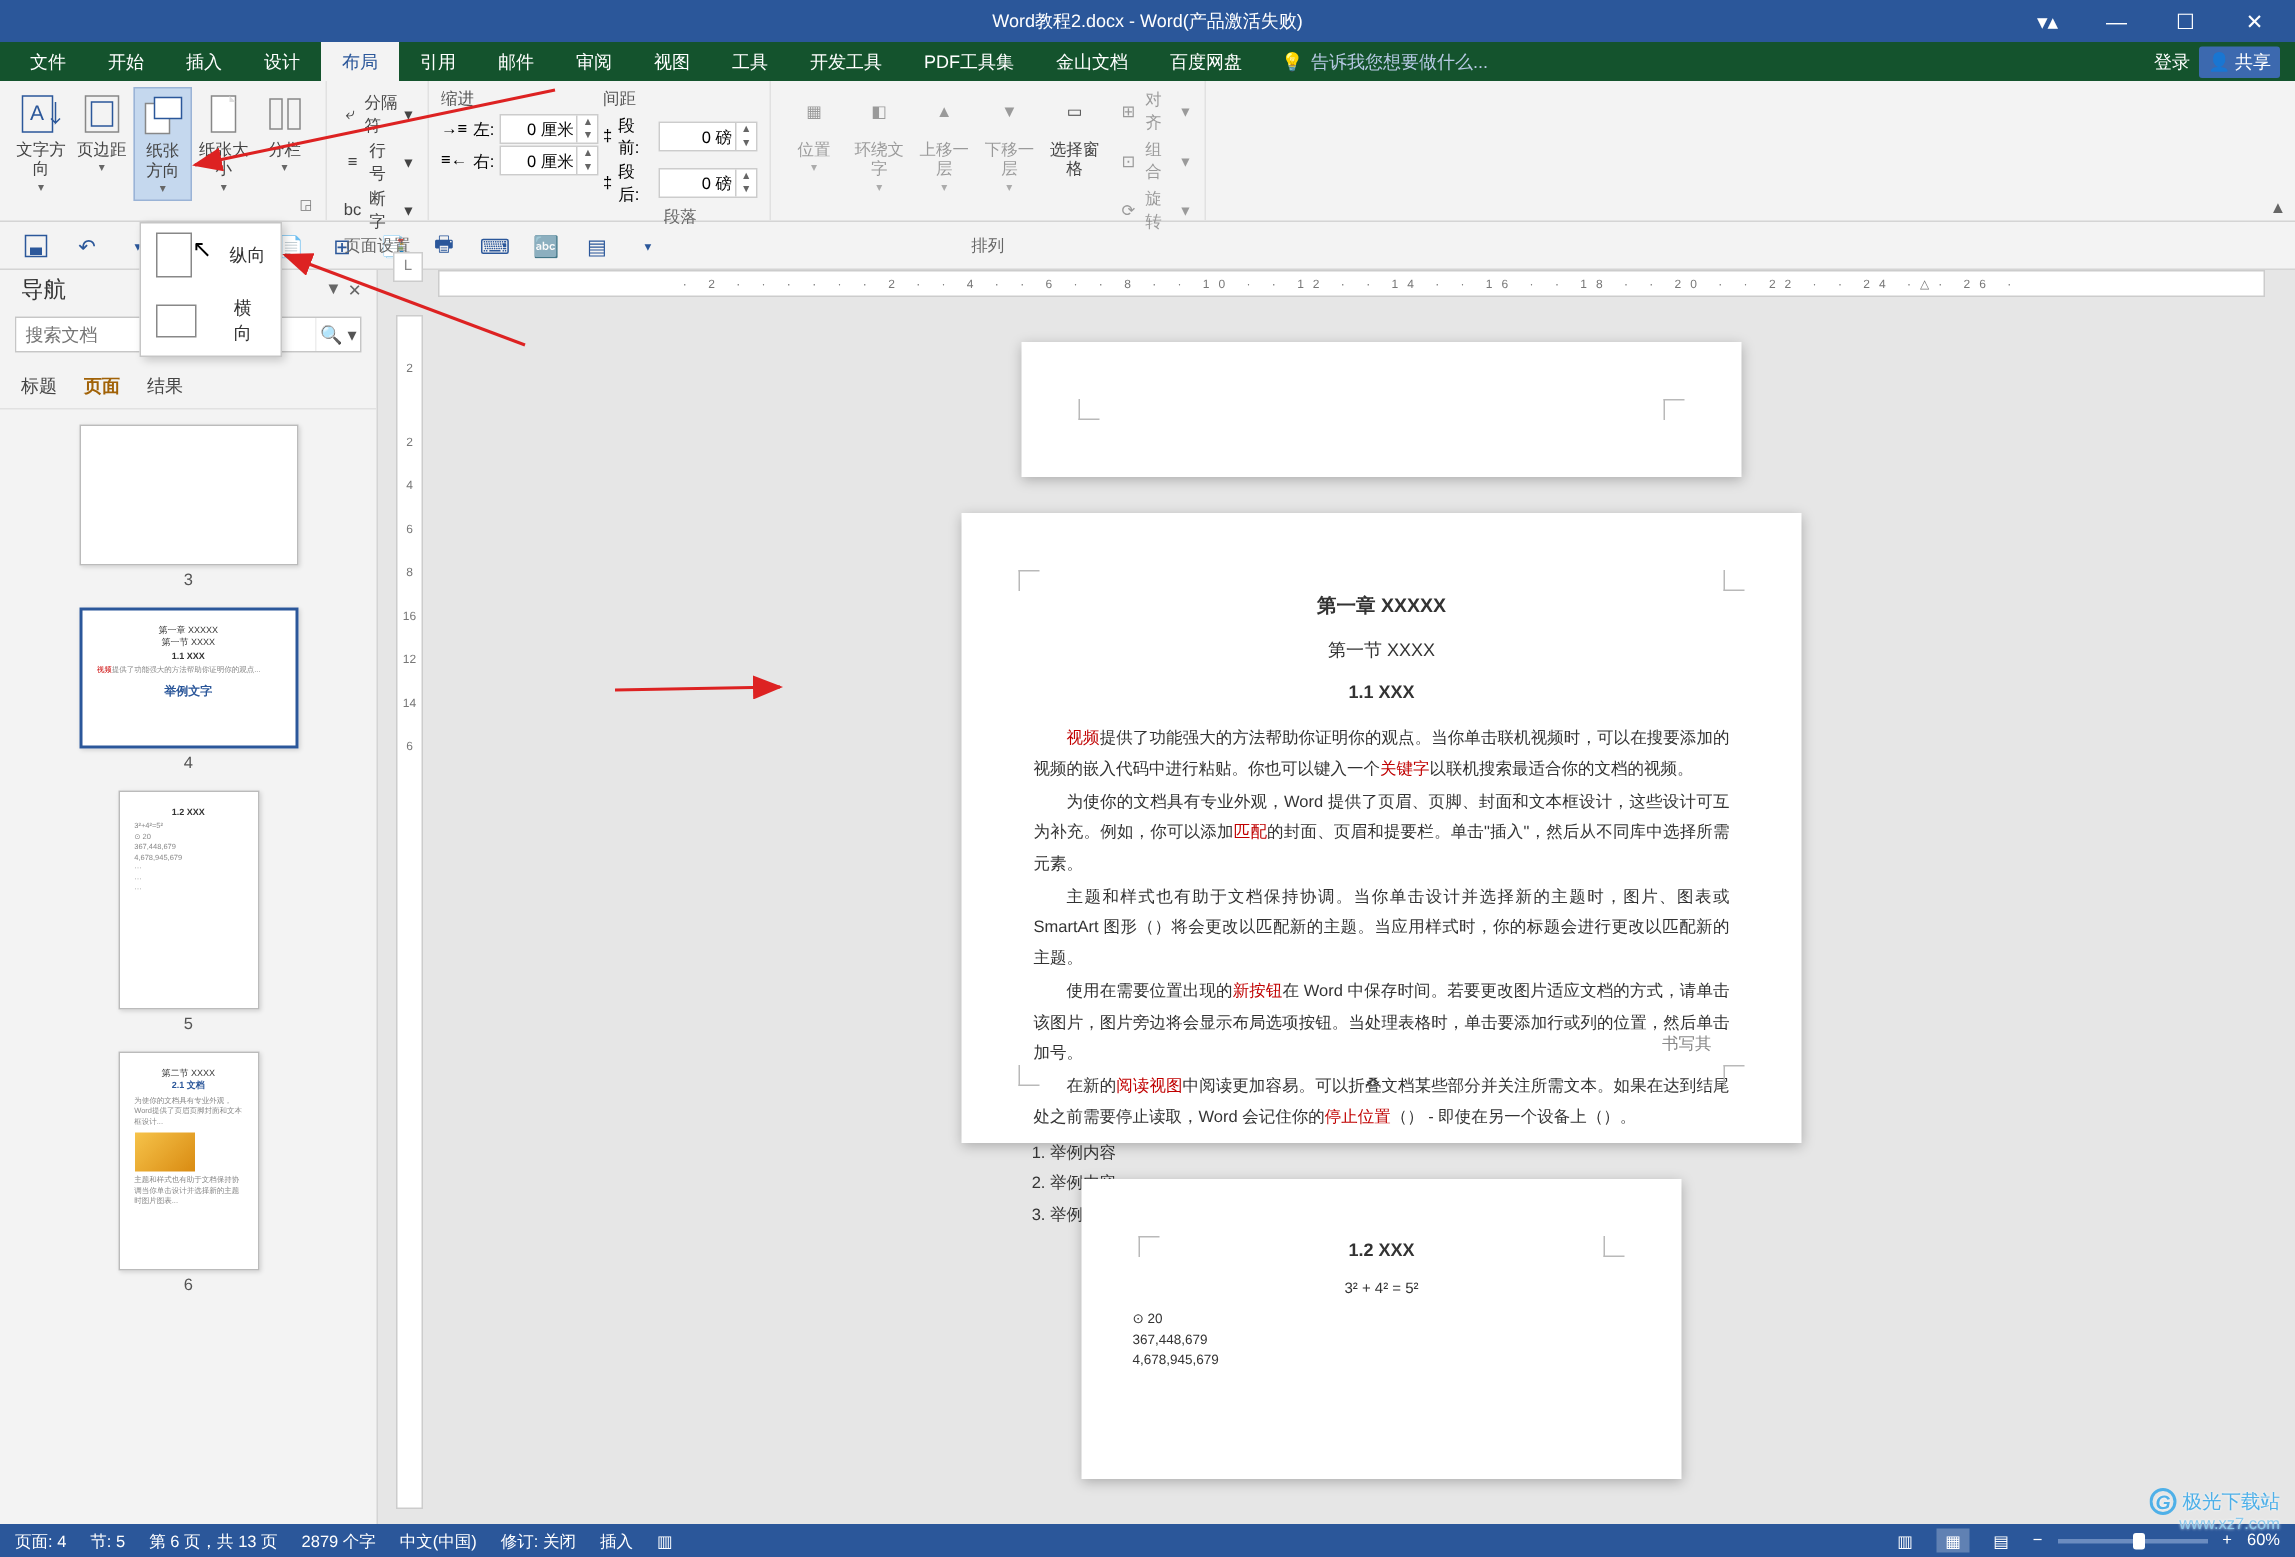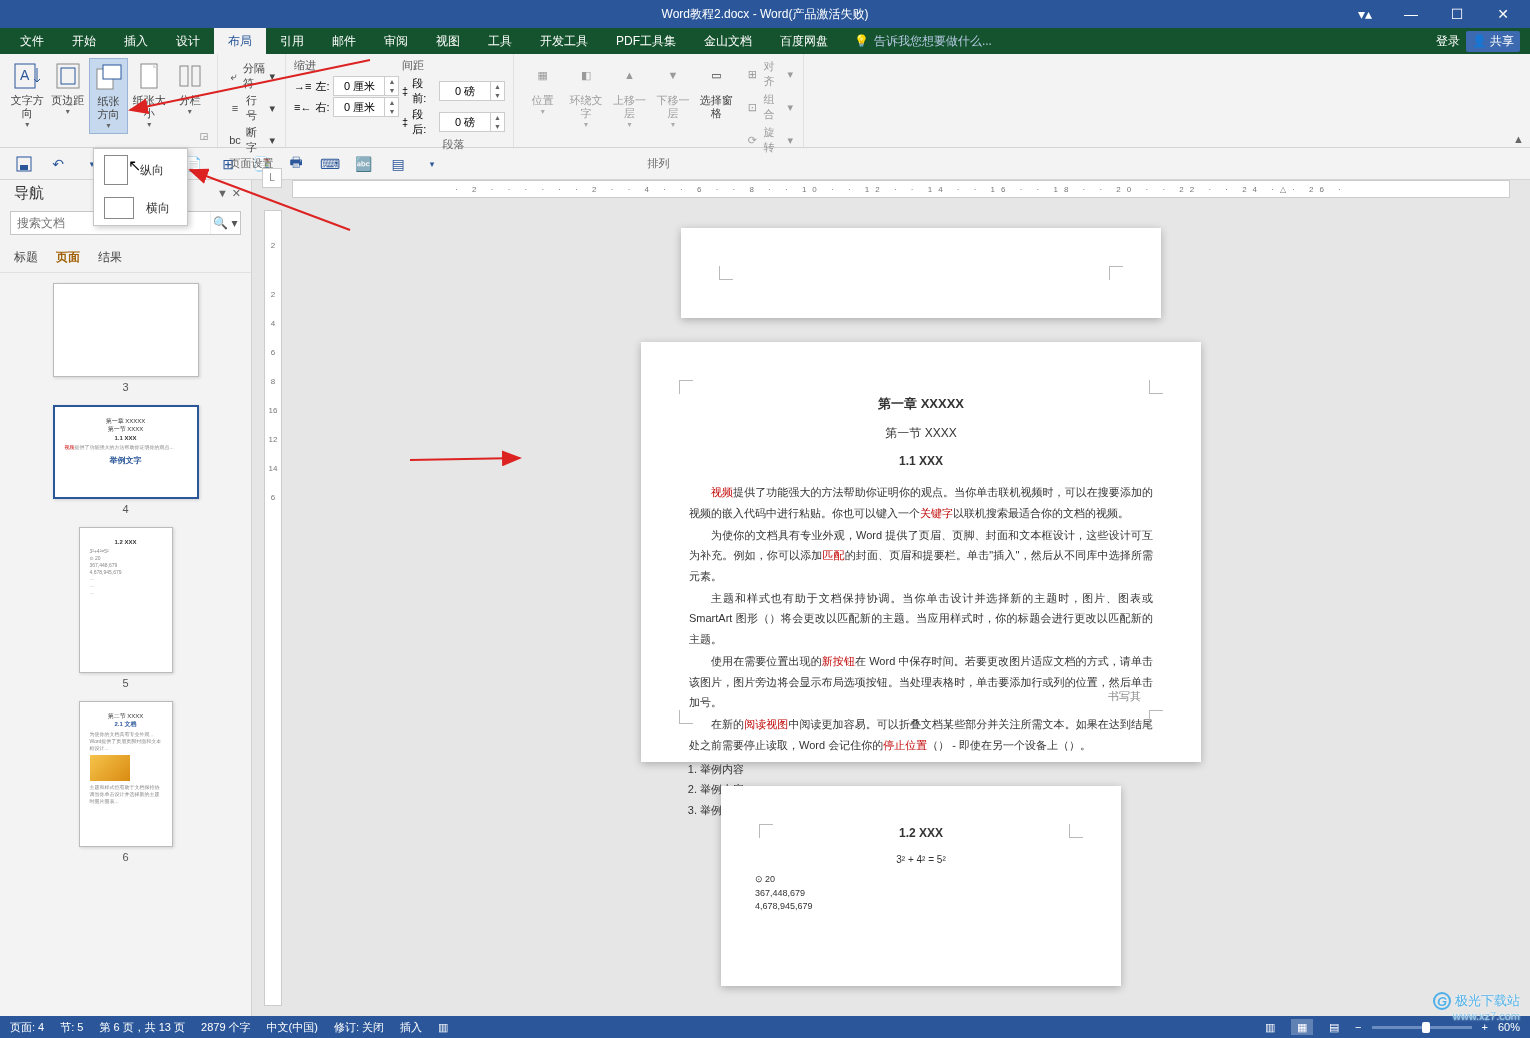--- a/index.html
+++ b/index.html
@@ -25,28 +25,28 @@
 .group-label .launcher { position: absolute; right: -2px; bottom: 2px; width: 14px; height: 14px; font-size: 9px; color: #777; }
 .btns { display: flex; gap: 2px; }
 .bigbtn { display: flex; flex-direction: column; align-items: center; width: 44px; padding: 2px; font-size: 11px; color: #444; text-align: center; line-height: 1.2; cursor: pointer; }
 .bigbtn .ic { width: 32px; height: 32px; display: flex; align-items: center; justify-content: center; margin-bottom: 2px; }
 .bigbtn.active { background: #c5d8ee; border: 1px solid #9ab3d6; }
 .bigbtn .caret { font-size: 8px; color: #666; }
 .smallrow { display: flex; align-items: center; font-size: 11px; color: #444; gap: 4px; padding: 1px 2px; cursor: pointer; }
 .smallrow .ic { width: 16px; height: 16px; display: inline-flex; align-items: center; justify-content: center; }
 .indent-col, .spacing-col { display: flex; flex-direction: column; gap: 1px; font-size: 11px; }
 .num-input { display: flex; align-items: center; border: 1px solid #ccc; background: #fff; height: 20px; }
-.num-input input { border: none; width: 50px; text-align: center; font-size: 11px; padding: 0 2px; outline: none; }
+.num-input input { border: none; width: 50px; text-align: right; font-size: 11px; padding: 0 2px; outline: none; }
 .num-input .spin { width: 14px; display: flex; flex-direction: column; font-size: 7px; color: #666; border-left: 1px solid #ccc; }
 .num-input .spin span { height: 9px; text-align: center; line-height: 9px; cursor: pointer; }
 .ribbon-collapse { position: absolute; right: 6px; bottom: 2px; font-size: 11px; color: #666; cursor: pointer; }
 
 
 .orient-dd { position: absolute; left: 93px; top: 148px; width: 95px; background: #fff; border: 1px solid #c6c6c6; box-shadow: 2px 2px 6px rgba(0,0,0,0.2); z-index: 50; }
-.orient-dd .item { display: flex; align-items: center; gap: 12px; padding: 6px 10px; font-size: 12px; color: #333; cursor: pointer; }
+.orient-dd .item { display: flex; align-items: center; gap: 25px; padding: 6px 10px; font-size: 12px; color: #333; cursor: pointer; }
 .orient-dd .ic { width: 24px; height: 30px; border: 1px solid #888; background: #fff; position: relative; }
 .orient-dd .ic.land { width: 30px; height: 22px; }
 
 
 .qat { height: 32px; background: #f3f3f3; border-bottom: 1px solid #d4d4d4; display: flex; align-items: center; gap: 14px; padding-left: 14px; }
 .qat .q { width: 20px; height: 20px; display: inline-flex; align-items: center; justify-content: center; color: #2b579a; font-size: 14px; cursor: pointer; }
 
 
 .leftpane { position: absolute; left: 0; top: 180px; bottom: 22px; width: 252px; background: #f3f3f3; border-right: 1px solid #d4d4d4; display: flex; flex-direction: column; }
 .leftpane .hdr { display: flex; align-items: center; justify-content: space-between; padding: 4px 10px 2px 14px; font-size: 15px; color: #333; }

